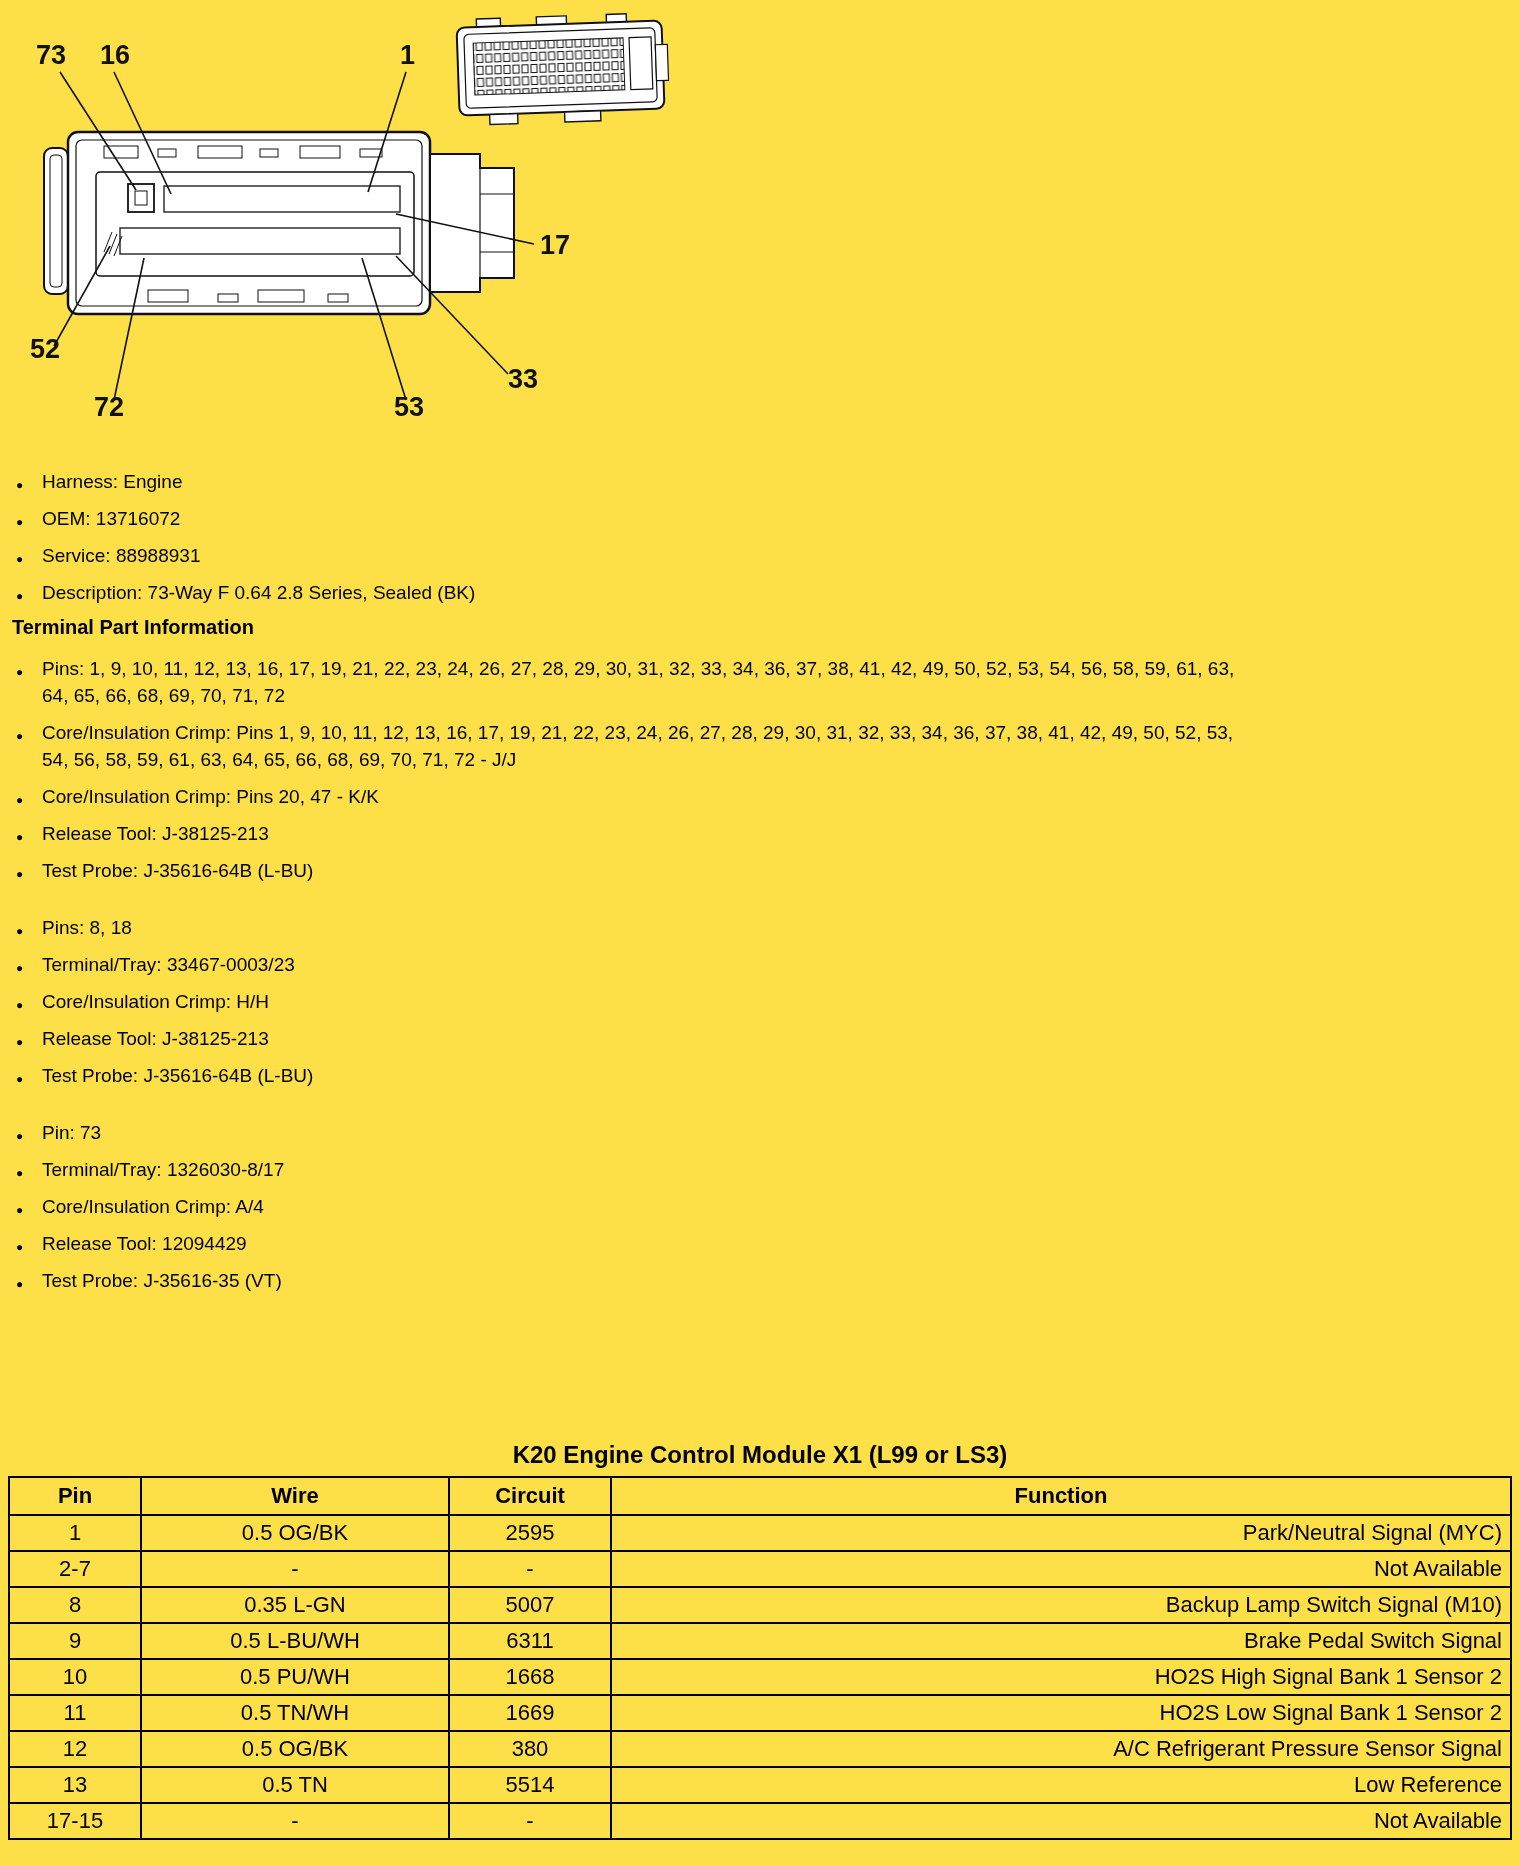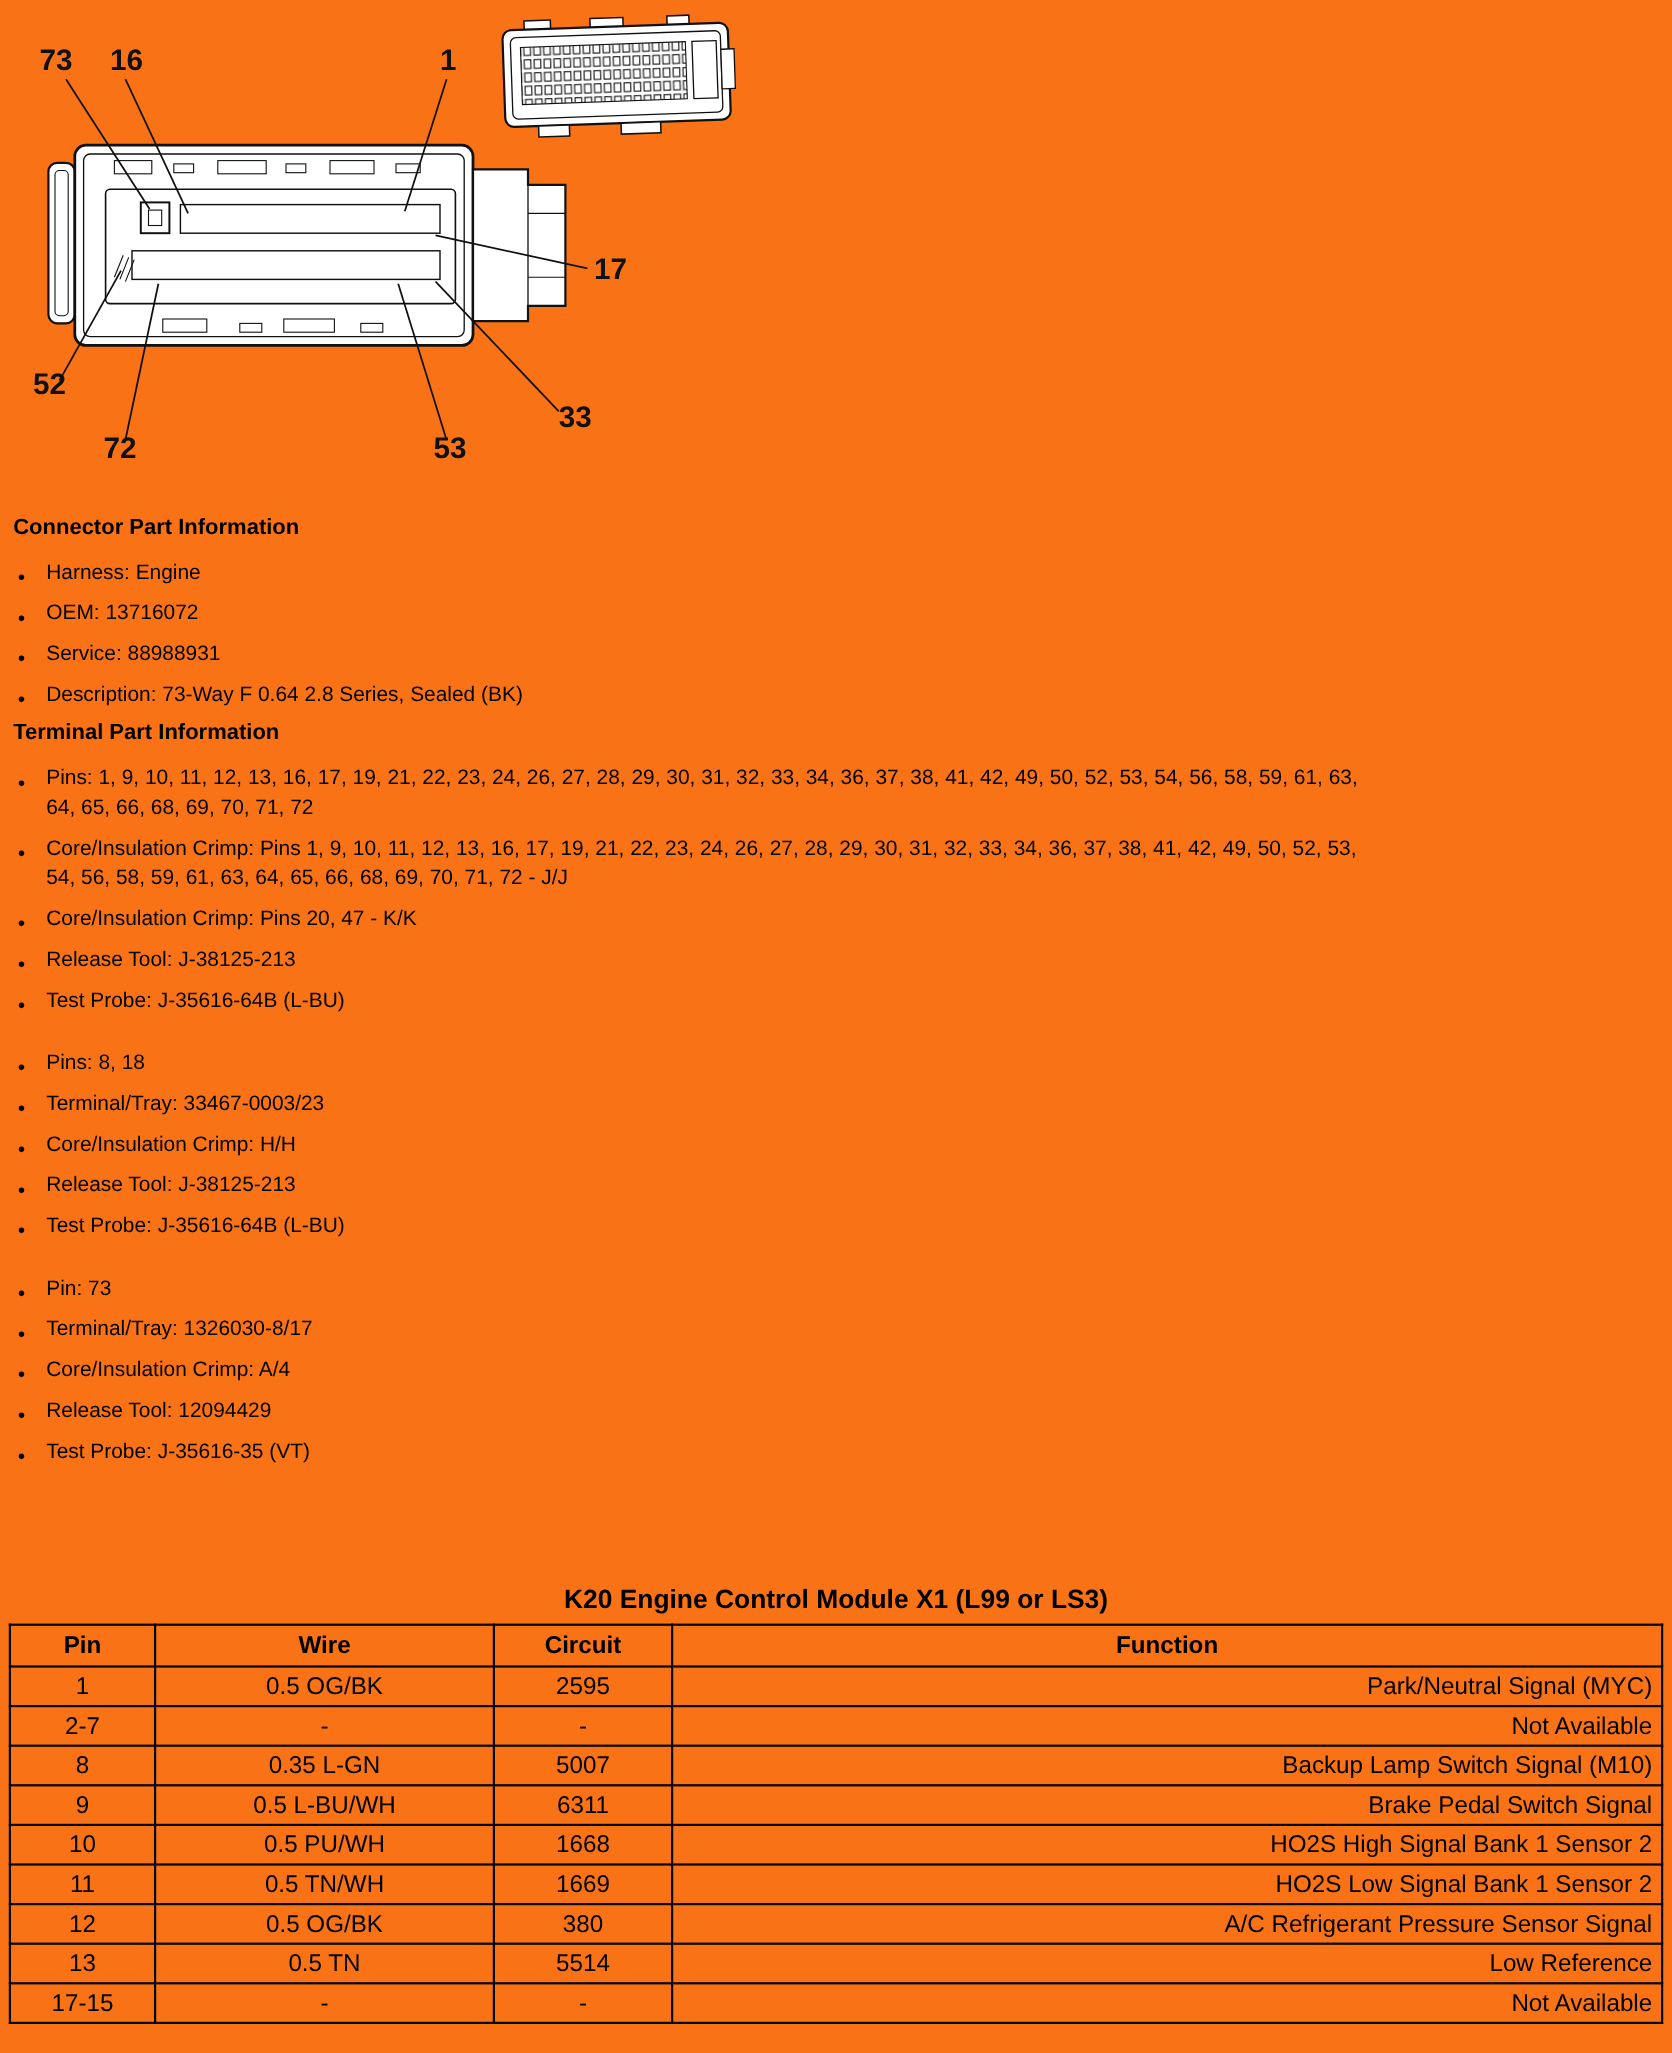--- a/index.html
+++ b/index.html
@@ -2,21 +2,21 @@
 <html><head>
 <meta charset="utf-8">
 <style>
   * { box-sizing: border-box; }
   html, body { margin: 0; padding: 0; }
   body {
     width: 1520px; height: 1866px;
     background: #ffffff; color: #000;
     font-family: "Liberation Sans", "DejaVu Sans", sans-serif;
   }
-  .page { position: relative; width: 1520px; height: 1866px; overflow: hidden; background: #f97316; }
+  .page { position: relative; width: 1520px; height: 1866px; overflow: hidden; background: #fde047; }
 
   
   .diagram { position: absolute; left: 8px; top: 2px; }
   .diagram .outline { fill: #fff; stroke: #111; }
   .diagram text { font-family: "Liberation Sans", sans-serif; font-weight: bold; font-size: 27px; fill: #111; }
   .diagram line.callout { stroke: #111; stroke-width: 1.6; }
 
   
   .content { position: absolute; left: 12px; top: 468px; width: 1250px; }
   h2.sect { font-size: 20px; font-weight: bold; margin: 0 0 16px 0; }
@@ -126,21 +126,20 @@
       <text x="386" y="414">53</text>
       <line class="callout" x1="398" y1="398" x2="354" y2="256"></line>
       <text x="86" y="414">72</text>
       <line class="callout" x1="106" y1="398" x2="136" y2="256"></line>
       <text x="22" y="356">52</text>
       <line class="callout" x1="46" y1="344" x2="102" y2="244"></line>
     </g>
   </svg>
 
   <div class="content">
-    <h2 class="sect">Connector Part Information</h2>
     <ul class="blist">
       <li>Harness: Engine</li>
       <li>OEM: 13716072</li>
       <li>Service: 88988931</li>
       <li>Description: 73-Way F 0.64 2.8 Series, Sealed (BK)</li>
     </ul>
 
     <h2 class="sect sect2">Terminal Part Information</h2>
     <ul class="blist">
       <li>Pins: 1, 9, 10, 11, 12, 13, 16, 17, 19, 21, 22, 23, 24, 26, 27, 28, 29, 30, 31, 32, 33, 34, 36, 37, 38, 41, 42, 49, 50, 52, 53, 54, 56, 58, 59, 61, 63, 64, 65, 66, 68, 69, 70, 71, 72</li>

